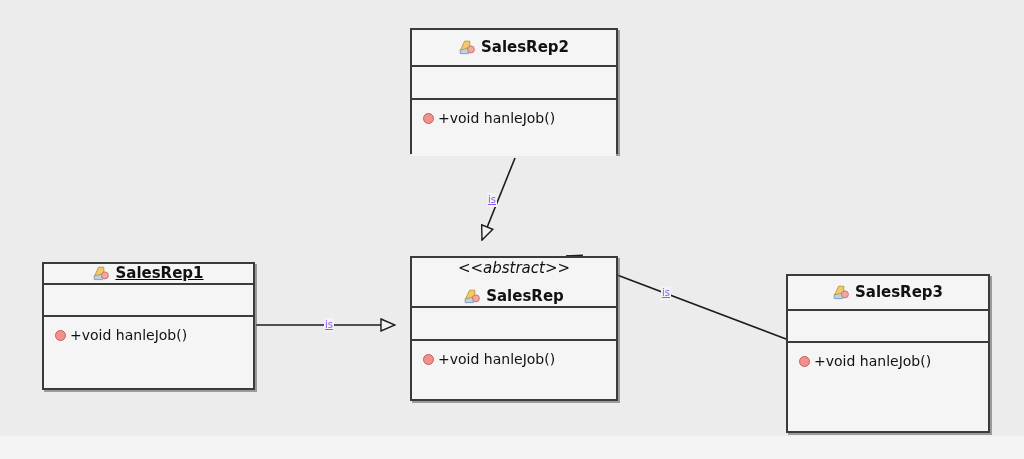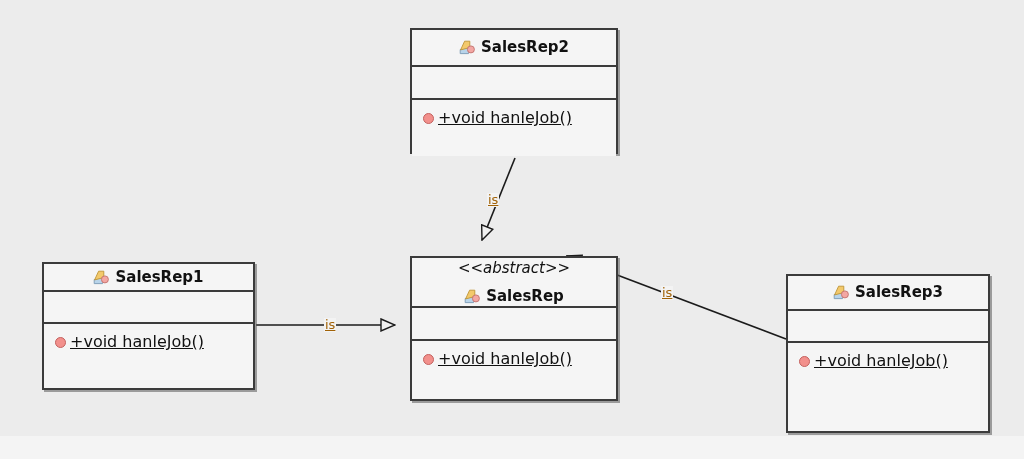--- a/index.html
+++ b/index.html
@@ -109,33 +109,32 @@
     width: 11px;
     height: 11px;
     border-radius: 50%;
     background: #f2908c;
     border: 1px solid #c4615e;
     box-sizing: border-box;
     flex: none;
   }
   .op-text {
     font-family: "DejaVu Sans", sans-serif;
-    font-size: 16px;
+    font-size: 14px;
     color: #111111;
     line-height: 16px;
     white-space: nowrap;
-    text-decoration: underline;
   }
 
   
   .edge-label {
     position: absolute;
     font-family: "DejaVu Sans", sans-serif;
-    font-size: 13px;
-    color: #a16207;
+    font-size: 10px;
+    color: #8b5cf6;
     background: #f3f3f3;
     padding: 0 1px;
     line-height: 14px;
     z-index: 8;
     white-space: nowrap;
     text-decoration: underline;
   }
 </style>
 </head>
 <body>
@@ -207,21 +206,21 @@
     <div class="uml-compartment attrs" style="height:33px;"></div>
     <div class="uml-compartment ops" style="height:58px;">
       <div class="op-row">
         <span class="vis-dot"></span>
         <span class="op-text">+void hanleJob()</span>
       </div>
     </div>
   </div>
 
   <div class="uml-class" style="left:42px; top:262px; width:213px; height:128px;">
-    <div class="uml-compartment head" style="height:28px;">
+    <div class="uml-compartment head" style="height:21px;text-decoration:underline;">
       <div class="title-row">
         <span class="class-icon">
           <svg width="17" height="15" viewBox="0 0 17 15" xmlns="http://www.w3.org/2000/svg">
             <path d="M1.2,9.6 L1.2,13.6 L9.6,13.6 L9.6,6.4 Z" fill="#b8d4ea" stroke="#7a9ab5" stroke-width="0.9"></path>
             <path d="M5.6,1.2 L10.8,1.2 L10.8,7.6 L1.6,9.9 Z" fill="#f3c96b" stroke="#bd9436" stroke-width="0.9"></path>
             <circle cx="11.9" cy="9.4" r="3.5" fill="#f3a7a3" stroke="#c2706c" stroke-width="0.9"></circle>
           </svg>
         </span>
         <span class="class-name">SalesRep1</span>
       </div>

